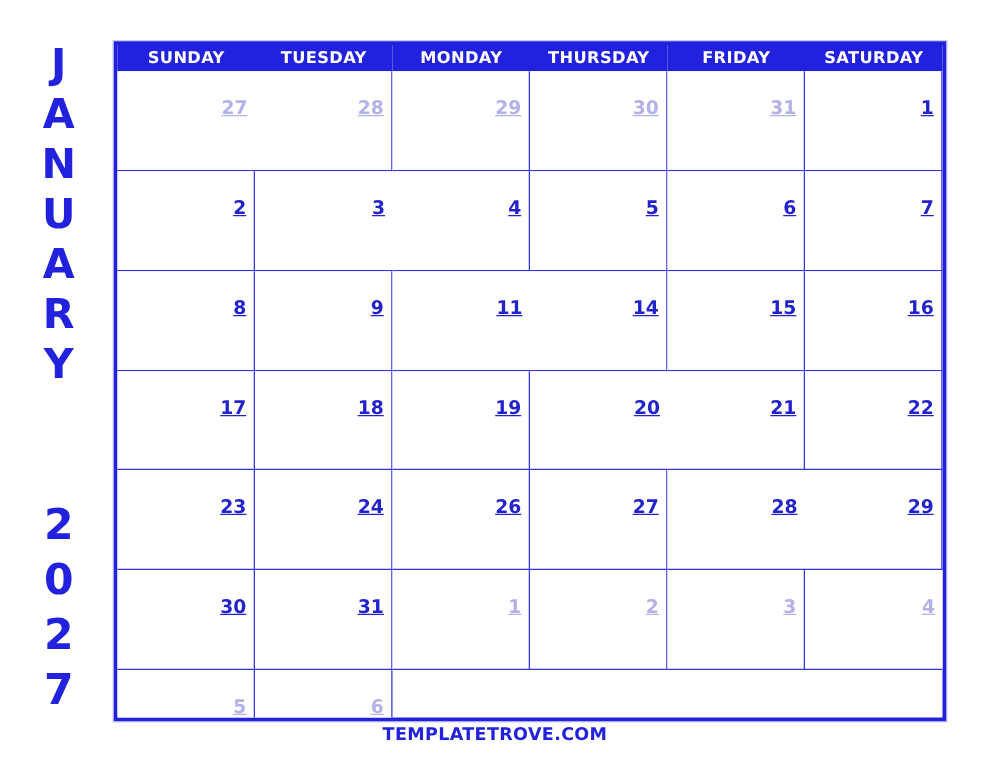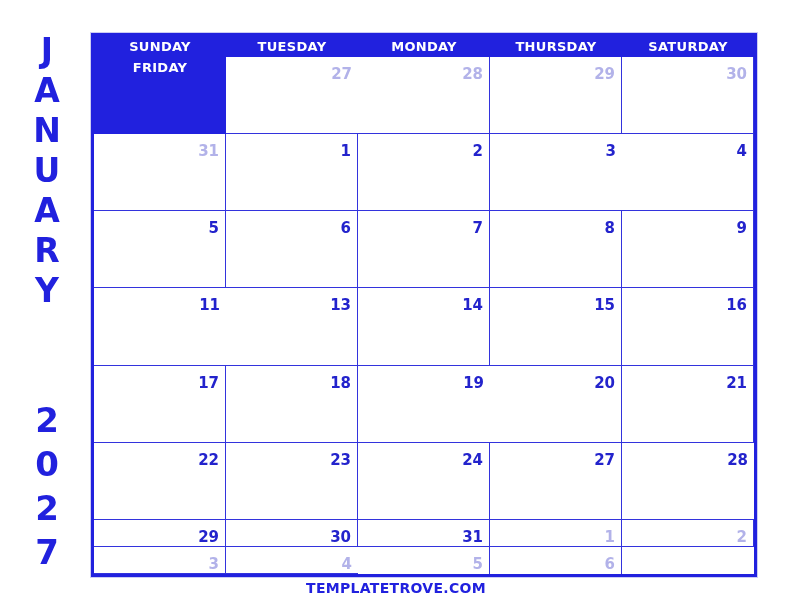--- a/index.html
+++ b/index.html
@@ -28,43 +28,44 @@
   .v-title.year{top:398px;font-size:34px;line-height:44px;}
   .v-title span{display:block;}
 
   
   .cal{
     position:absolute;left:91px;top:33px;width:666px;height:544px;
     box-sizing:border-box;border:3px solid var(--blue);
     background:#fff;
     box-shadow:0 0 0 1px #ccccf4;
     display:grid;
-    grid-template-columns:repeat(5,1fr);
+    grid-template-columns:repeat(6,1fr);
     grid-template-rows:21px repeat(6,1fr);
   }
   .wd{
     background:var(--blue);
     color:var(--headertext);
     font-weight:bold;font-size:13px;line-height:21px;
     text-align:center;letter-spacing:0.3px;
     overflow:hidden;white-space:nowrap;
   }
   .cell{
     background:#fff;
     border-right:1px solid var(--line);
     border-bottom:1px solid var(--line);
     box-sizing:border-box;
   }
   .cell:nth-child(7n){border-right:none;}
   .cell:nth-child(n+43){border-bottom:none;}
   .num{
     display:block;text-align:right;
-    padding:8px 6px 0 0;
+    padding:20px 6px 0 0;
     font-weight:bold;font-size:15px;
     color:var(--daynum);
+    text-decoration:underline;
   }
   .cell.muted .num{color:var(--muted);}
 
   
   .footer{
     position:absolute;left:0;right:0;top:580px;
     text-align:center;
     font-weight:bold;font-size:14px;letter-spacing:0.3px;
     color:var(--blue);
   }
@@ -89,22 +90,22 @@
       <span>0</span>
       <span>2</span>
       <span>7</span>
     </div>
 
   <div class="cal">
       <div class="wd">SUNDAY</div>
       <div class="wd">TUESDAY</div>
       <div class="wd">MONDAY</div>
       <div class="wd">THURSDAY</div>
+      <div class="wd">FRIDAY</div>
       <div class="wd">SATURDAY</div>
-      <div class="wd">FRIDAY</div>
       <div class="cell muted">
         <span class="num">27</span>
       </div>
       <div class="cell muted">
         <span class="num">28</span>
       </div>
       <div class="cell muted">
         <span class="num">29</span>
       </div>
       <div class="cell muted">
@@ -137,23 +138,20 @@
       <div class="cell">
         <span class="num">8</span>
       </div>
       <div class="cell">
         <span class="num">9</span>
       </div>
       <div class="cell">
         <span class="num">11</span>
       </div>
       <div class="cell">
-        <span class="num">13</span>
-      </div>
-      <div class="cell">
         <span class="num">14</span>
       </div>
       <div class="cell">
         <span class="num">15</span>
       </div>
       <div class="cell">
         <span class="num">16</span>
       </div>
       <div class="cell">
         <span class="num">17</span>
@@ -173,20 +171,23 @@
       <div class="cell">
         <span class="num">22</span>
       </div>
       <div class="cell">
         <span class="num">23</span>
       </div>
       <div class="cell">
         <span class="num">24</span>
       </div>
       <div class="cell">
+        <span class="num">26</span>
+      </div>
+      <div class="cell">
         <span class="num">27</span>
       </div>
       <div class="cell">
         <span class="num">28</span>
       </div>
       <div class="cell">
         <span class="num">29</span>
       </div>
       <div class="cell">
         <span class="num">30</span>

